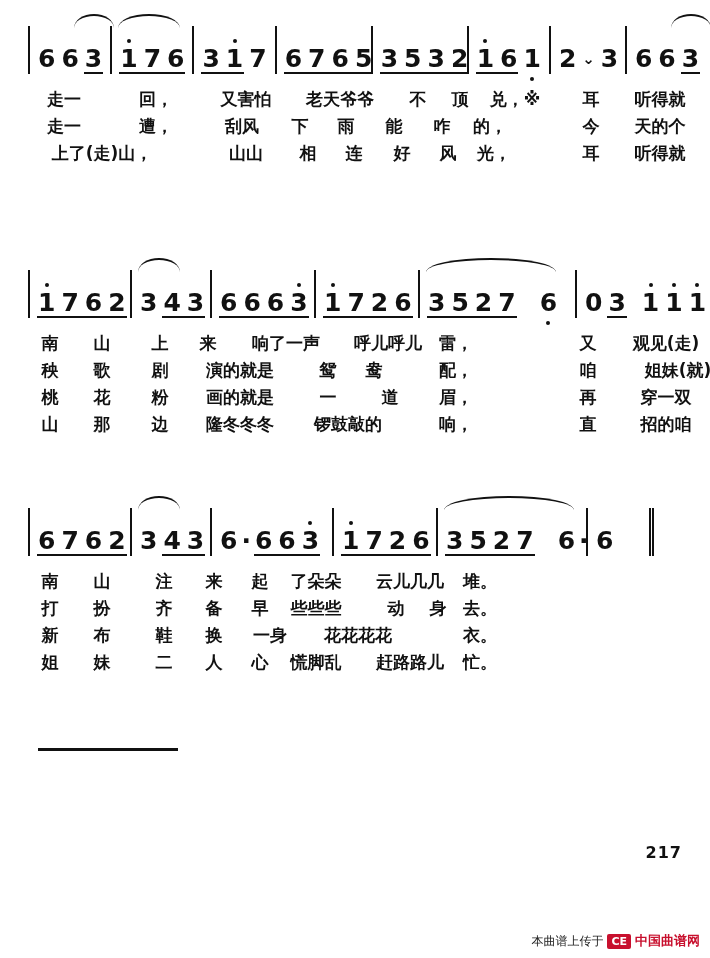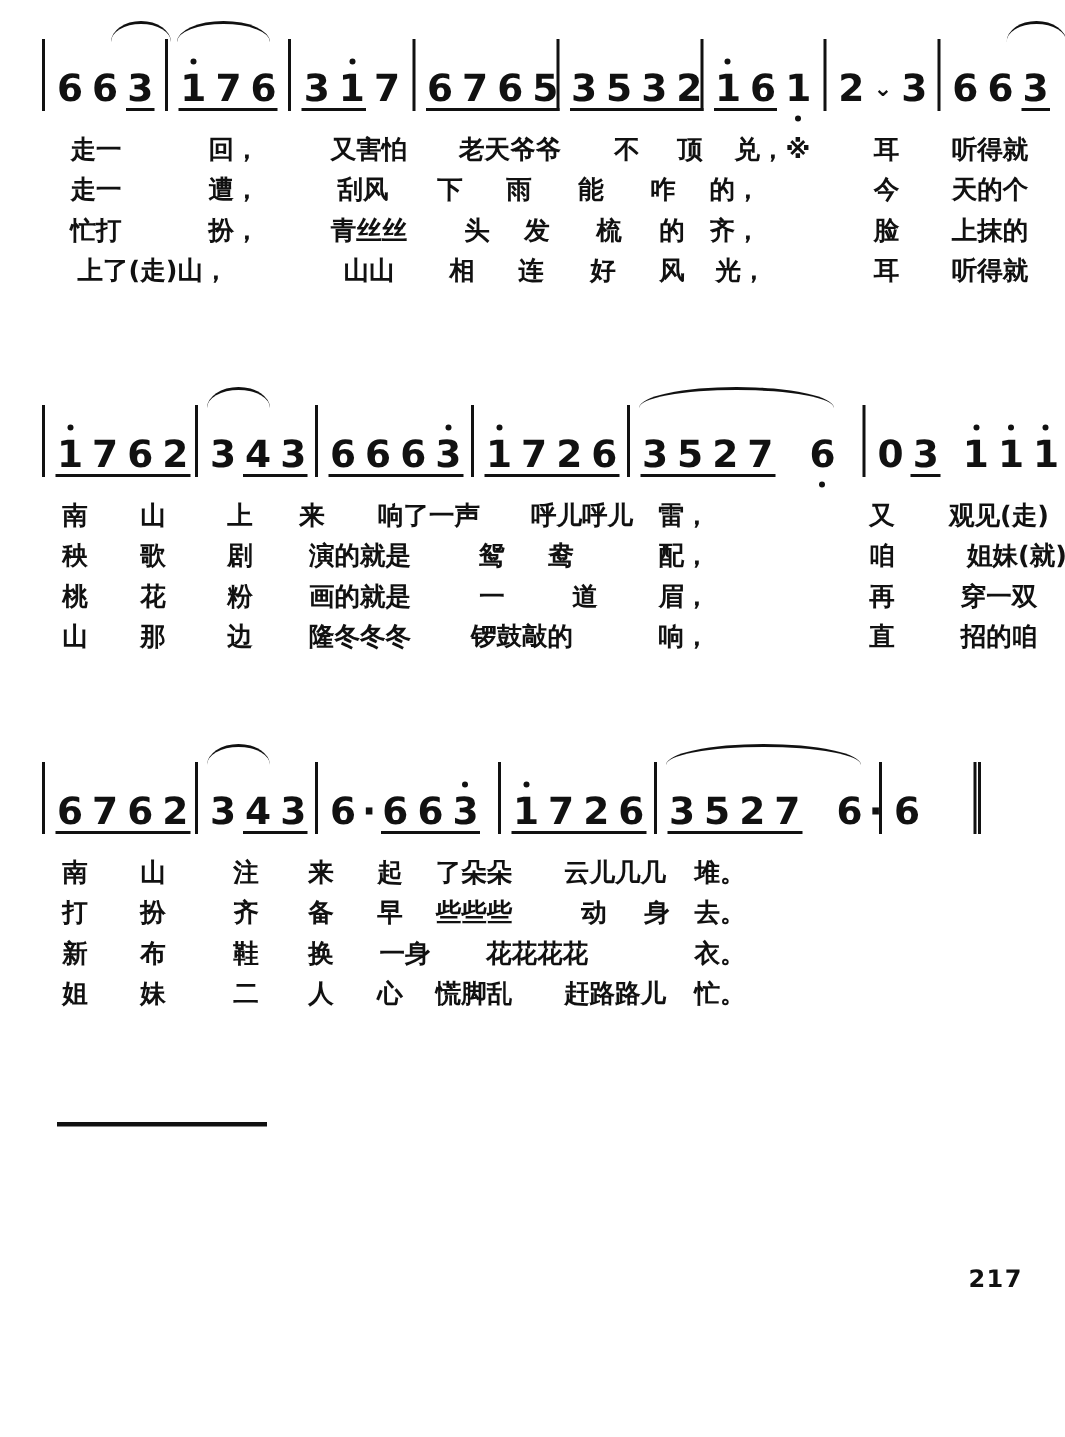--- a/index.html
+++ b/index.html
@@ -299,32 +299,20 @@
         <span class="ly" style="left:214px;">刮风</span>
         <span class="ly" style="left:272px;">下</span>
         <span class="ly" style="left:318px;">雨</span>
         <span class="ly" style="left:366px;">能</span>
         <span class="ly" style="left:414px;">咋</span>
         <span class="ly" style="left:462px;">的，</span>
         <span class="ly" style="left:563px;">今</span>
         <span class="ly" style="left:632px;">天的个</span>
       </div>
       <div class="lyric-line">
-        <span class="ly" style="left:36px;">忙打</span>
-        <span class="ly" style="left:128px;">扮，</span>
-        <span class="ly" style="left:218px;">青丝丝</span>
-        <span class="ly" style="left:290px;">头</span>
-        <span class="ly" style="left:330px;">发</span>
-        <span class="ly" style="left:378px;">梳</span>
-        <span class="ly" style="left:420px;">的</span>
-        <span class="ly" style="left:462px;">齐，</span>
-        <span class="ly" style="left:563px;">脸</span>
-        <span class="ly" style="left:632px;">上抹的</span>
-      </div>
-      <div class="lyric-line">
         <span class="ly" style="left:58px;margin-left:16px;">上了(走)山，</span>
         <span class="ly" style="left:218px;">山山</span>
         <span class="ly" style="left:280px;">相</span>
         <span class="ly" style="left:326px;">连</span>
         <span class="ly" style="left:374px;">好</span>
         <span class="ly" style="left:420px;">风</span>
         <span class="ly" style="left:466px;">光，</span>
         <span class="ly" style="left:563px;">耳</span>
         <span class="ly" style="left:632px;">听得就</span>
       </div>
@@ -544,14 +532,19 @@
         <span class="ly" style="left:382px;">赶路路儿</span>
         <span class="ly" style="left:452px;">忙。</span>
       </div>
     </div>
   </div>
 
   <div class="footnote-rule"></div>
 
   <div class="page-number">217</div>
 
+  <div class="footer">
+    <span>本曲谱上传于</span>
+    <span class="brand-mark">CE</span>
+    <span class="brand-name">中国曲谱网</span>
+  </div>
 
 </div>
 
 </body></html>

